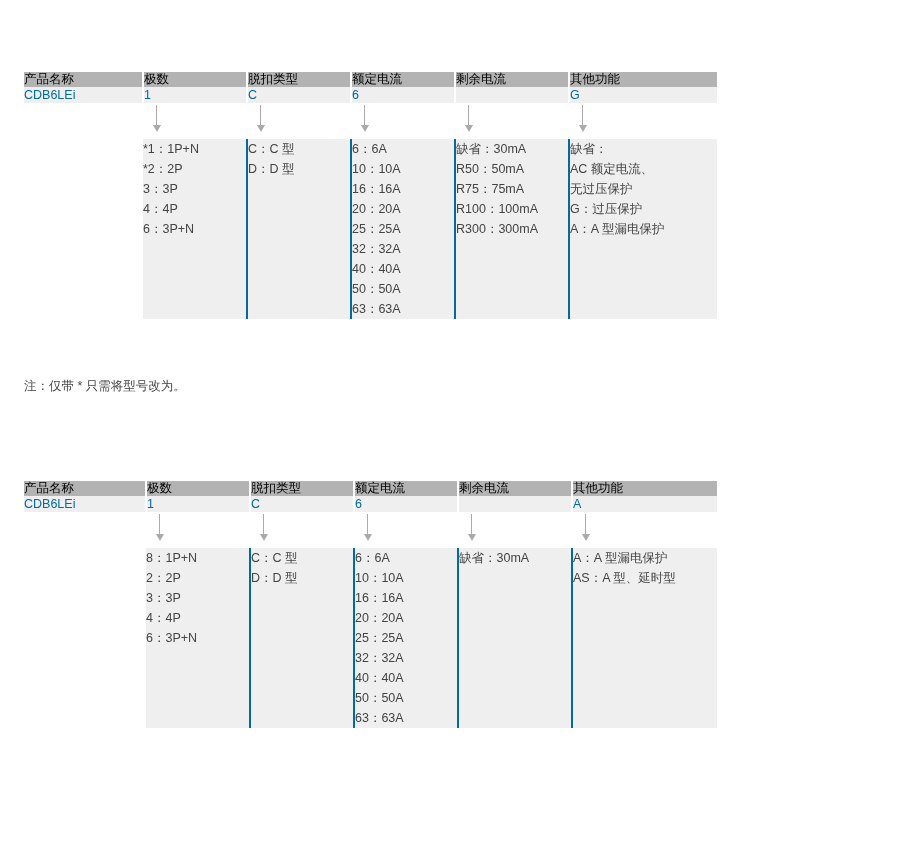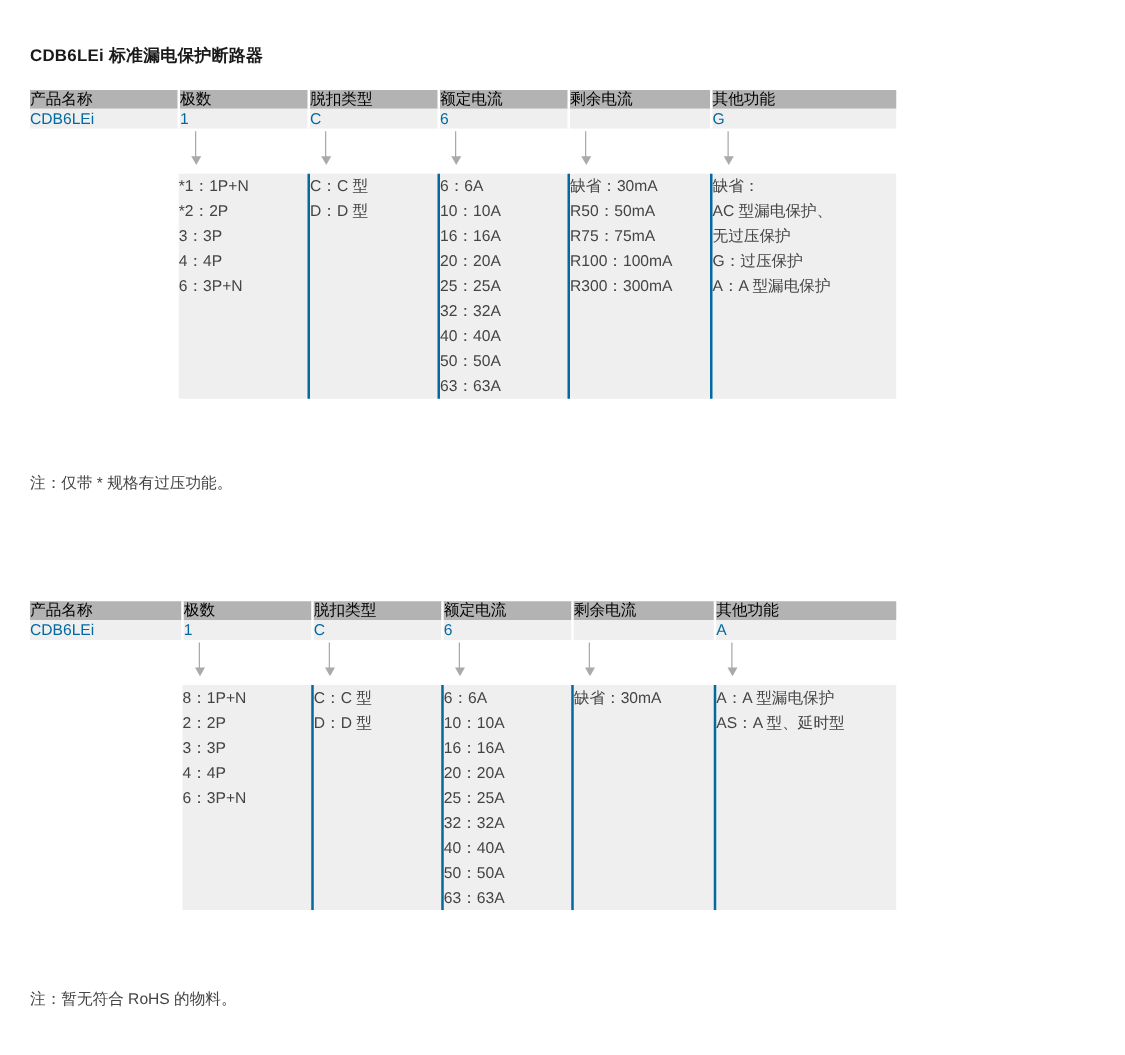--- a/index.html
+++ b/index.html
@@ -113,21 +113,20 @@
   .notes2 { position: absolute; left: 24px; top: 789px; }
 
   .tbl1-wrap { position: absolute; left: 24px; top: 72px; }
   .tbl2-wrap { position: absolute; left: 24px; top: 481px; }
 </style>
 </head>
 <body>
 
 <div class="page">
 
-  <div class="section-title sect1-title">CDB6LEi 标准漏电保护断路器</div>
 
   <div class="tbl1-wrap">
     <table class="spec-table">
       <colgroup>
         <col style="width:119px">
         <col style="width:104px">
         <col style="width:104px">
         <col style="width:104px">
         <col style="width:114px">
         <col style="width:148px">
@@ -208,32 +207,32 @@
         </td>
         <td class="opts-cell">
           <div>缺省：30mA</div>
           <div>R50：50mA</div>
           <div>R75：75mA</div>
           <div>R100：100mA</div>
           <div>R300：300mA</div>
         </td>
         <td class="opts-cell last">
           <div>缺省：</div>
-          <div>AC 型漏电保护、</div>
+          <div>AC 额定电流、</div>
           <div>无过压保护</div>
           <div>G：过压保护</div>
           <div>A：A 型漏电保护</div>
         </td>
       </tr>
     </tbody>
       </table>
   </div>
 
   <div class="notes1">
-    <div class="note">注：仅带 * 规格有过压功能。</div>
+    <div class="note">注：仅带 * 只需将型号改为。</div>
   </div>
 
 
   <div class="tbl2-wrap">
     <table class="spec-table">
       <colgroup>
         <col style="width:122px">
         <col style="width:104px">
         <col style="width:104px">
         <col style="width:104px">
@@ -319,17 +318,14 @@
         </td>
         <td class="opts-cell last">
           <div>A：A 型漏电保护</div>
           <div>AS：A 型、延时型</div>
         </td>
       </tr>
     </tbody>
       </table>
   </div>
 
-  <div class="notes2">
-    <div class="note">注：暂无符合 RoHS 的物料。</div>
-  </div>
 
 </div>
 
 </body></html>

